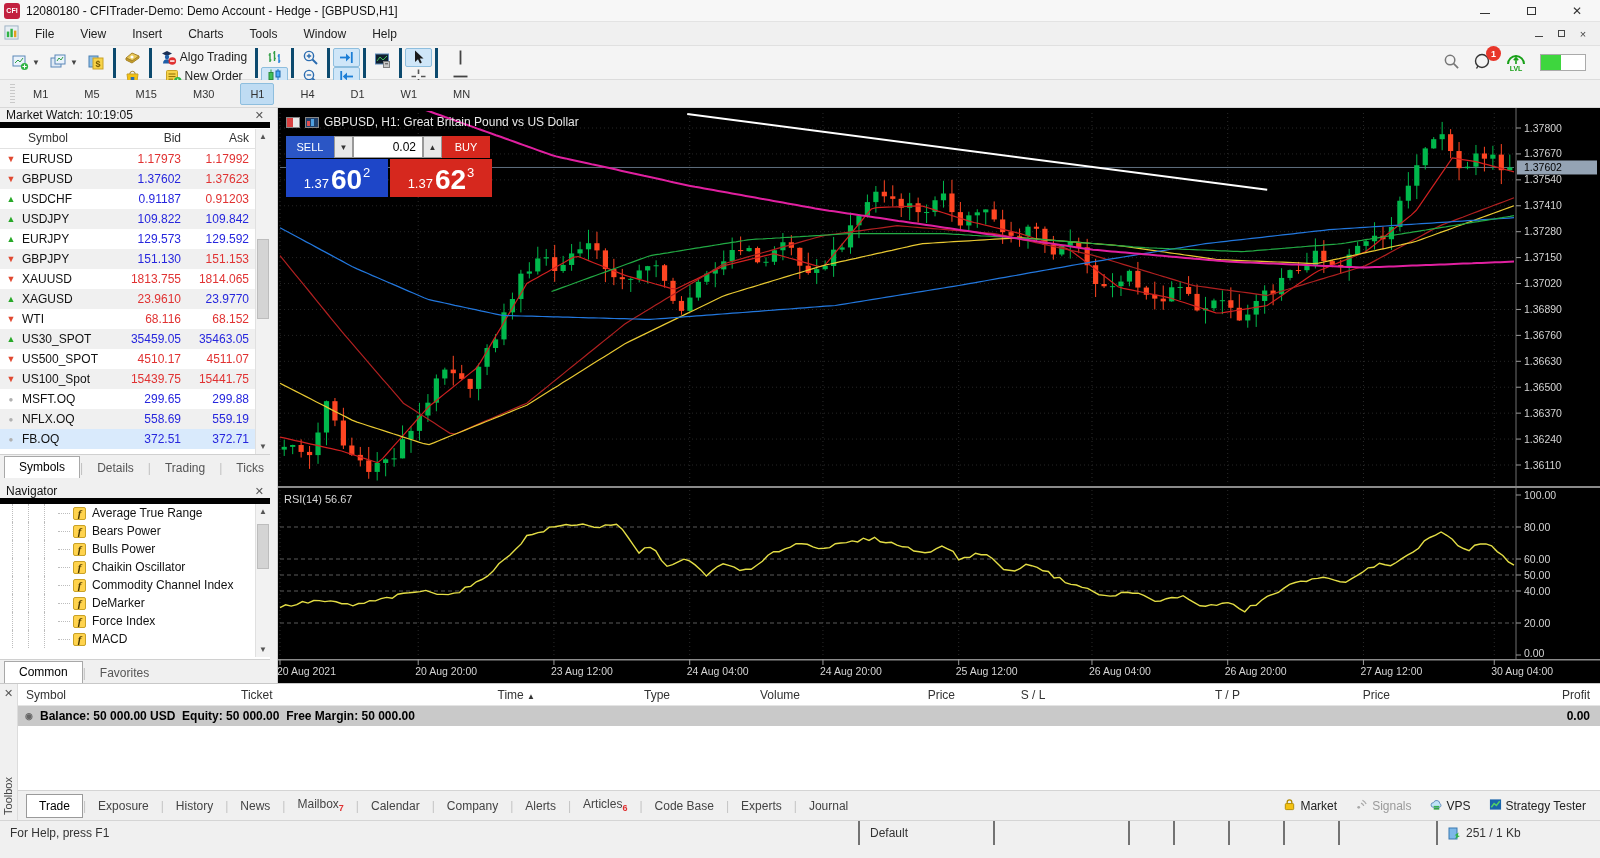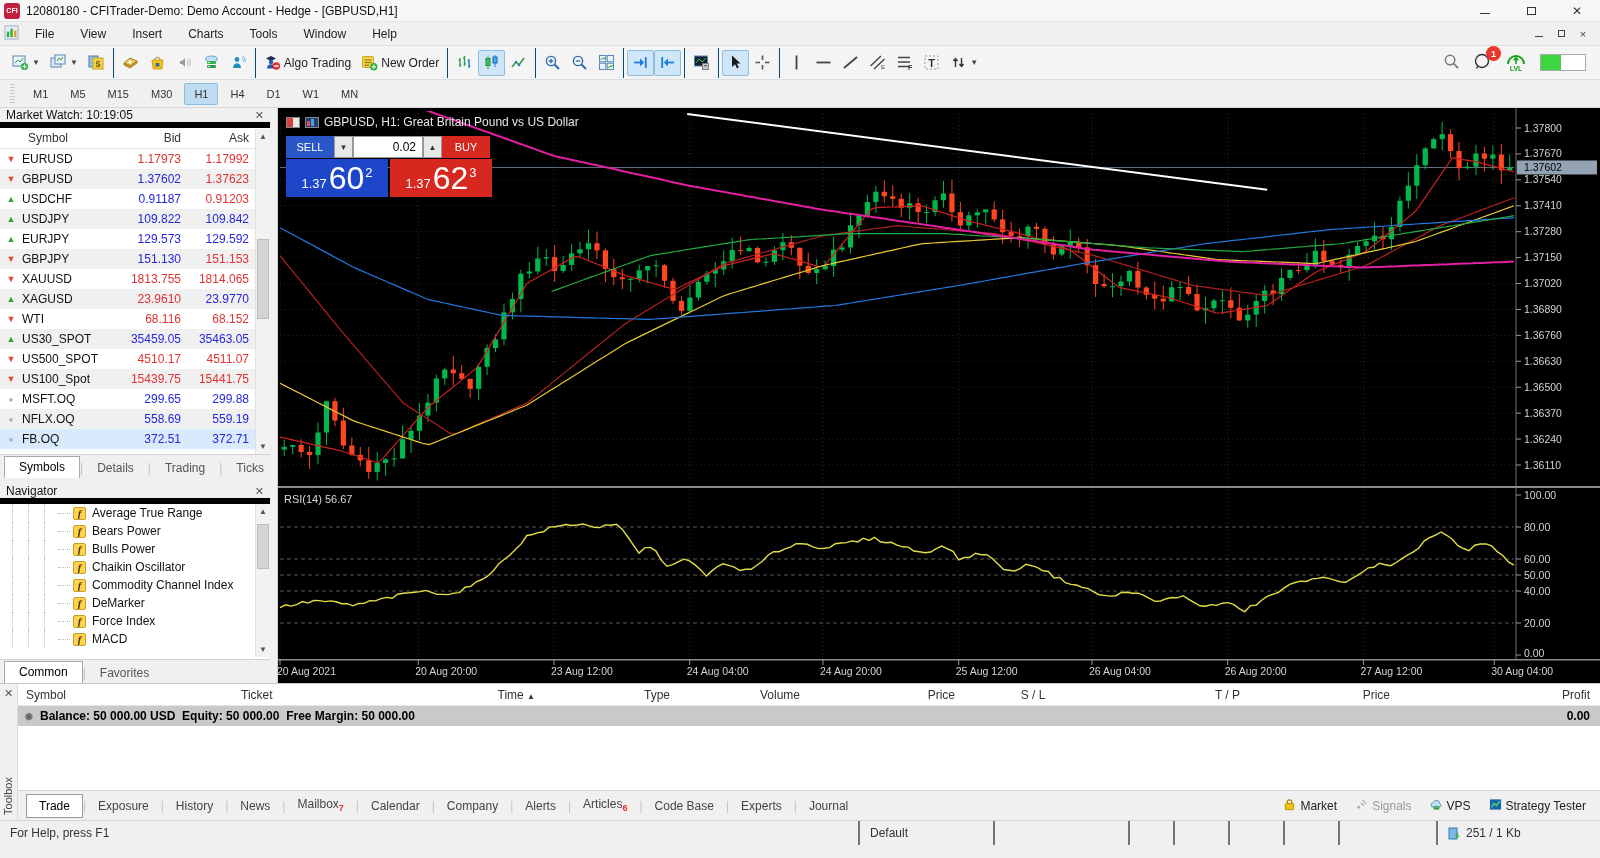--- a/index.html
+++ b/index.html
@@ -16,21 +16,21 @@
   
   #menubar{position:absolute;left:0;top:22px;width:1600px;height:24px;background:#f0f0f0;display:flex;align-items:center;border-bottom:1px solid #e0e0e0;}
   .menu-item{padding:3px 13px;color:#222;}
   .mdi-btns{margin-left:auto;display:flex;margin-right:6px;}
   .mdi-btn{width:22px;height:18px;display:flex;align-items:center;justify-content:center;color:#444;font-size:11px;}
   .glyph-min-s{width:8px;border-bottom:1px solid #444;height:1px;margin-top:5px;}
   .glyph-restore-s{width:7px;height:7px;border:1px solid #444;}
   
   #toolbar{position:absolute;left:0;top:46px;width:1600px;height:34px;background:#f4f4f4;border-bottom:1px solid #dcdcdc;display:flex;align-items:center;padding-left:4px;}
   .tb-group{display:flex;align-items:center;height:30px;padding:0 3px;}
-  .tb-group + .tb-group{border-left:1px solid #0c4a6e;}
+  .tb-group + .tb-group{border-left:3px solid #0c4a6e;flex-direction:column;}
   .tb-btn{height:26px;min-width:27px;padding:0 4px;display:flex;align-items:center;justify-content:center;border:1px solid transparent;border-radius:2px;gap:3px;}
   .tb-btn.active{background:#cfe6f8;border-color:#8ebede;}
   .tb-btn .lbl{font-size:12px;color:#222;white-space:nowrap;}
   .tb-btn .caret{font-size:8px;color:#444;}
   .tb-right{margin-left:auto;display:flex;align-items:center;gap:14px;padding-right:14px;}
   .notif{position:relative;}
   .notif .badge{position:absolute;top:-6px;right:-9px;background:#e8362a;color:#fff;border-radius:50%;width:15px;height:15px;font-size:9px;font-weight:bold;display:flex;align-items:center;justify-content:center;}
   .lvl-box{display:flex;flex-direction:column;align-items:center;color:#18a018;font-weight:bold;font-size:7px;line-height:1;}
   .battery{width:46px;height:17px;border:1px solid #aaa;background:#fff;position:relative;}
   .battery .fill{position:absolute;left:0;top:0;bottom:0;width:45%;background:#3ed63e;}
@@ -84,21 +84,21 @@
   #trade-widget{position:absolute;left:8px;top:28px;z-index:5;width:206px;}
   .tw-row1{display:flex;height:22px;}
   .tw-sell{width:48px;background:#2b56c5;color:#fff;display:flex;align-items:center;justify-content:center;font-size:11px;}
   .tw-dd{width:19px;background:#e8e8e8;border:1px solid #999;color:#333;font-size:8px;display:flex;align-items:center;justify-content:center;}
   .tw-vol{width:70px;background:#fff;border:1px solid #999;display:flex;align-items:center;justify-content:flex-end;padding-right:6px;color:#000;}
   .tw-up{width:19px;background:#e8e8e8;border:1px solid #999;color:#333;font-size:8px;display:flex;align-items:center;justify-content:center;}
   .tw-buy{width:48px;background:#d6281e;color:#fff;display:flex;align-items:center;justify-content:center;font-size:11px;}
   .tw-row2{display:flex;height:38px;margin-top:1px;gap:2px;}
   .quote{flex:1;display:flex;align-items:flex-end;justify-content:center;color:#fff;padding-bottom:3px;}
   .quote.sellq{background:#1e46c8;} .quote.buyq{background:#d6281e;}
-  .q-small{font-size:13px;margin:0 2px 3px 0;} .q-big{font-size:32px;font-weight:normal;line-height:1;text-align:center;} .q-sup{font-size:13px;margin:0 0 14px 1px;}
+  .q-small{font-size:13px;margin:0 2px 3px 0;} .q-big{font-size:28px;font-weight:bold;line-height:1;text-align:center;} .q-sup{font-size:13px;margin:0 0 14px 1px;}
   svg text{font-family:"Liberation Sans",sans-serif;}
   
   #toolbox{position:absolute;left:0;top:683px;width:1600px;height:137px;background:#fff;border-top:1px solid #c8c8c8;}
   #tbx-strip{position:absolute;left:0;top:0;width:18px;height:137px;background:#f0f0f0;border-right:1px solid #dcdcdc;}
   #tbx-close{position:absolute;left:4px;top:3px;color:#555;font-size:11px;}
   #tbx-vlabel{position:absolute;left:2px;bottom:6px;writing-mode:vertical-rl;transform:rotate(180deg);color:#444;font-size:11px;}
   #tbx-head{position:absolute;left:18px;top:0;right:0;height:22px;display:flex;align-items:center;border-bottom:1px solid #e4e4e4;background:#fff;color:#333;}
   .tbx-col{padding:0 8px;white-space:nowrap;}
   #balance-row{position:absolute;left:18px;top:22px;right:0;height:20px;background:#c9c9c9;display:flex;align-items:center;font-weight:bold;color:#000;}
   #balance-ico{width:22px;text-align:center;color:#666;font-size:9px;}
@@ -394,21 +394,21 @@
           <span>LVL</span>
         </span>
         <span class="battery">
           <span class="fill"></span>
         </span>
       </div>
     </div>
 
   <div id="tfbar">
       <span class="grip"></span>
-      <span id="tf-items" style="display:flex;gap:2px;">
+      <span id="tf-items" style="display:flex;gap:16px;">
         <span class="tf-btn">M1</span>
         <span class="tf-btn">M5</span>
         <span class="tf-btn">M15</span>
         <span class="tf-btn">M30</span>
         <span class="tf-btn active">H1</span>
         <span class="tf-btn">H4</span>
         <span class="tf-btn">D1</span>
         <span class="tf-btn">W1</span>
         <span class="tf-btn">MN</span>
       </span>

